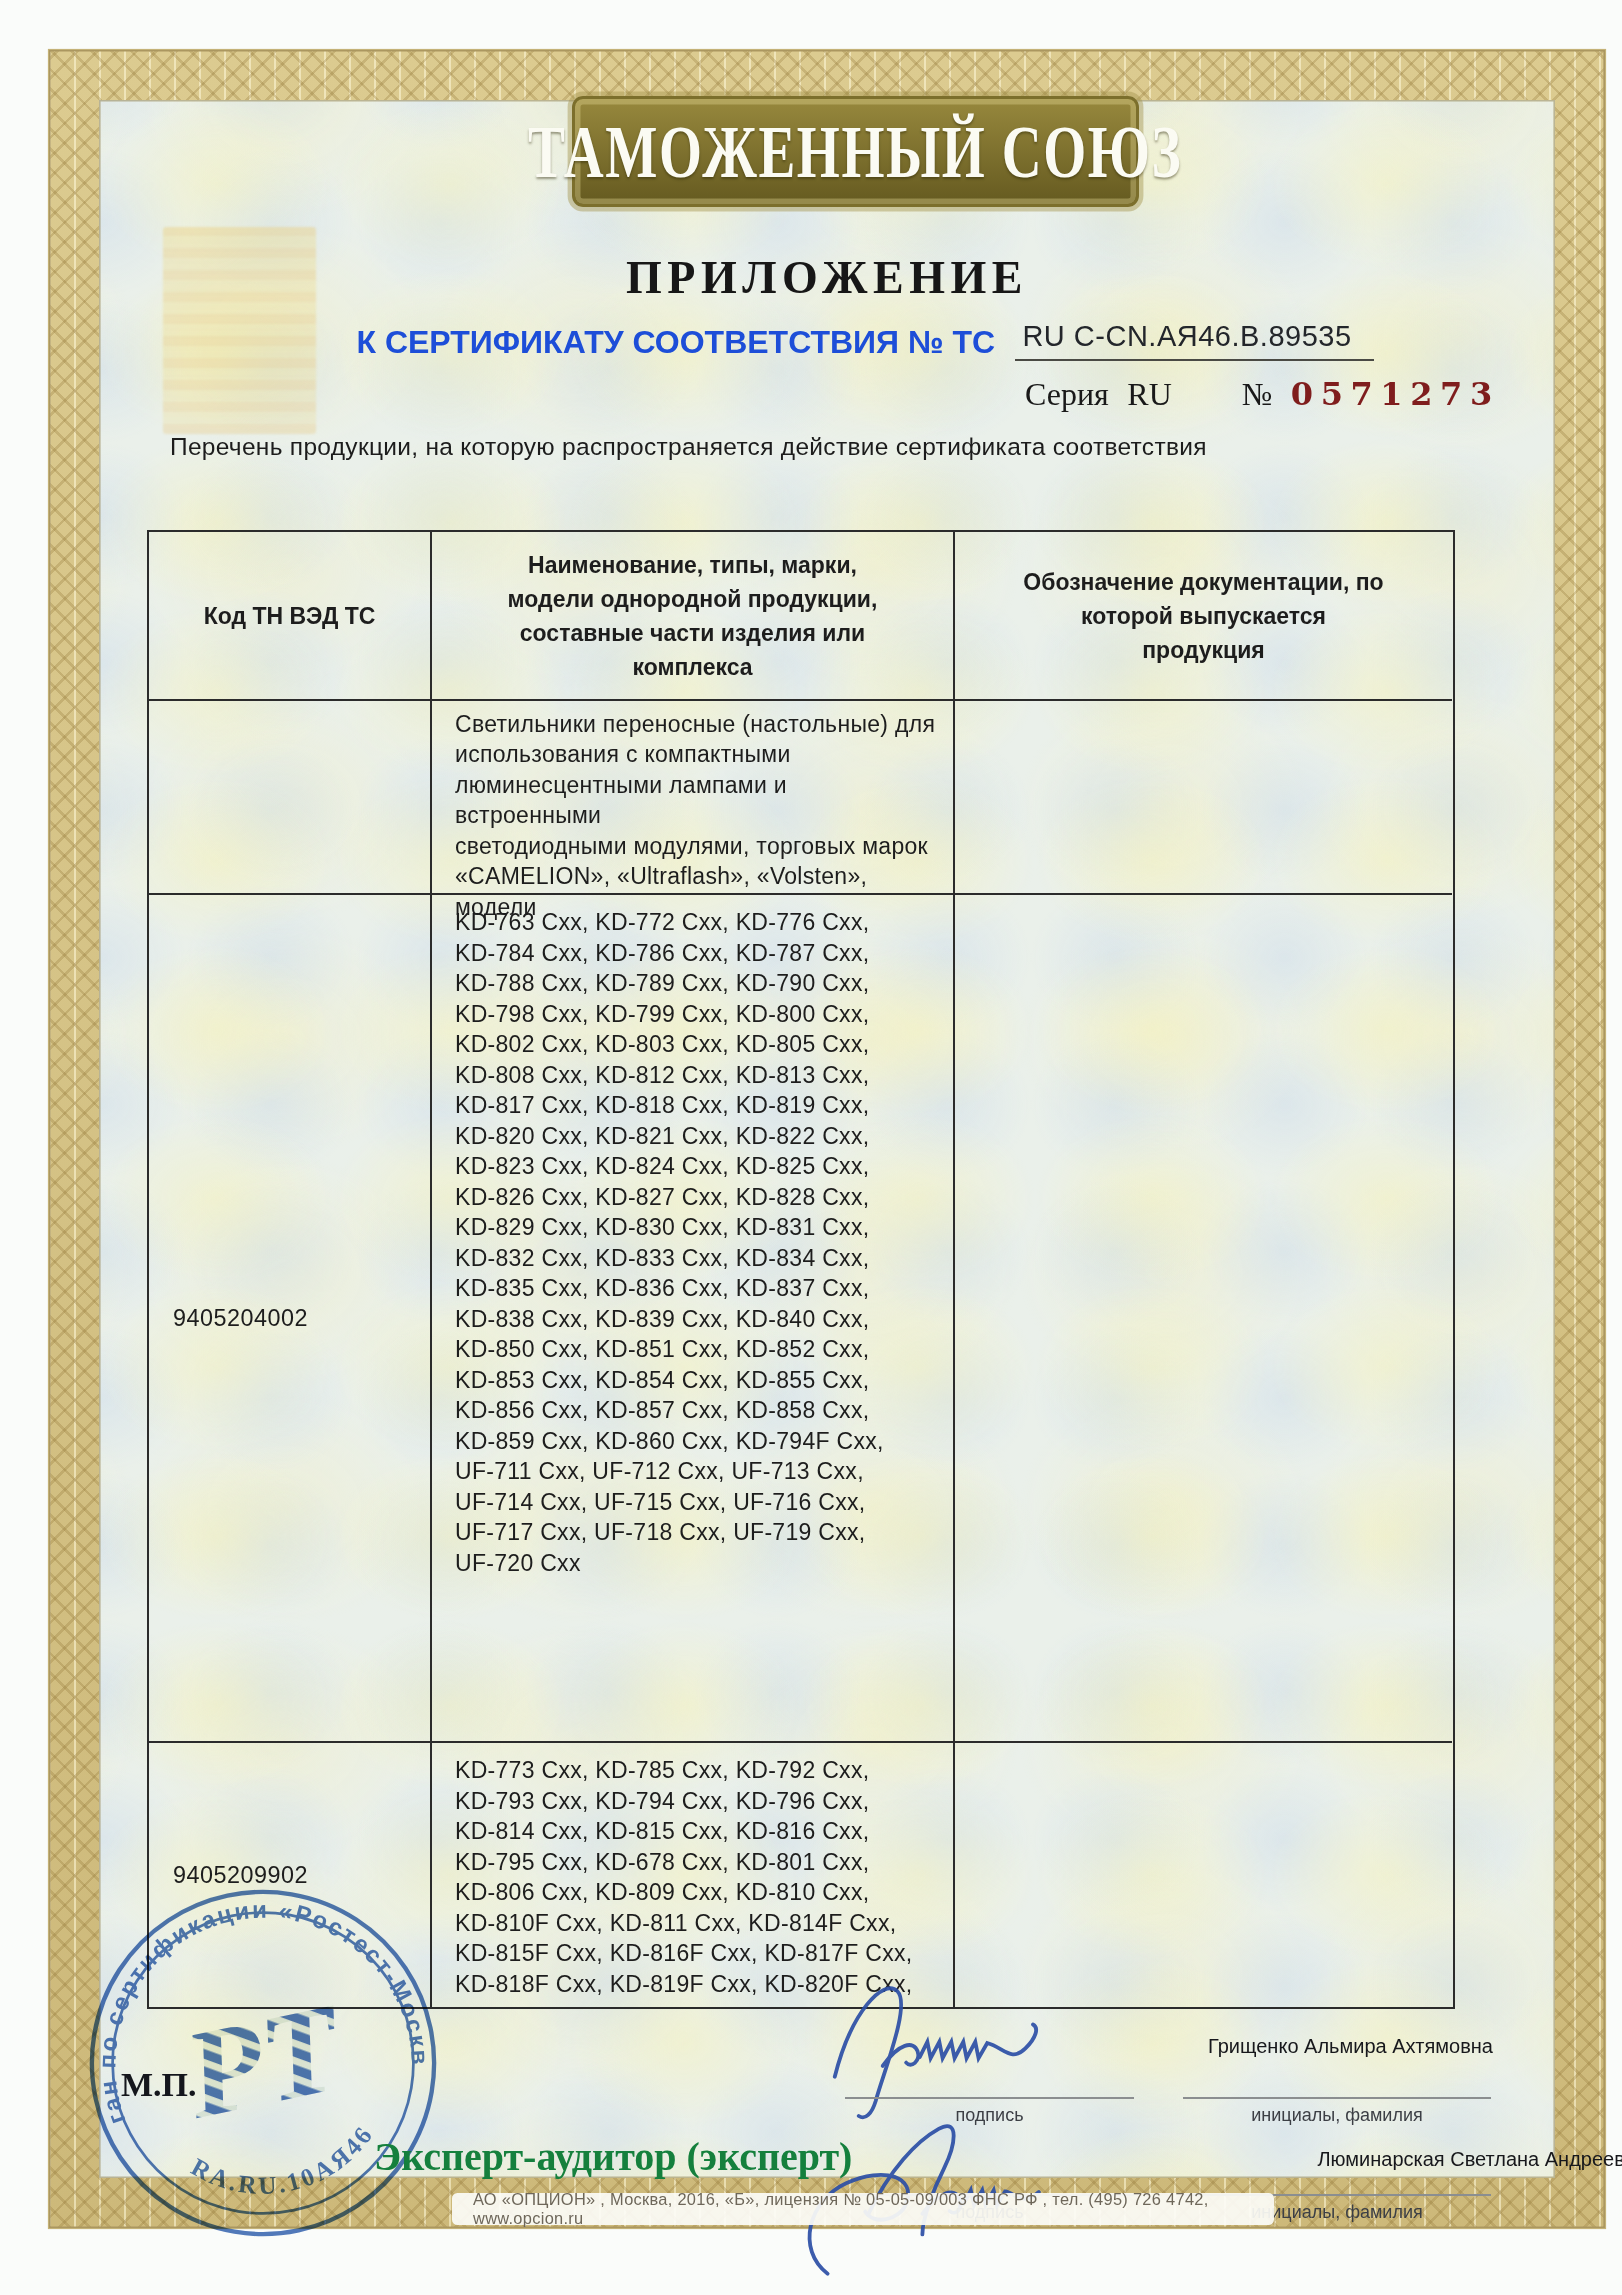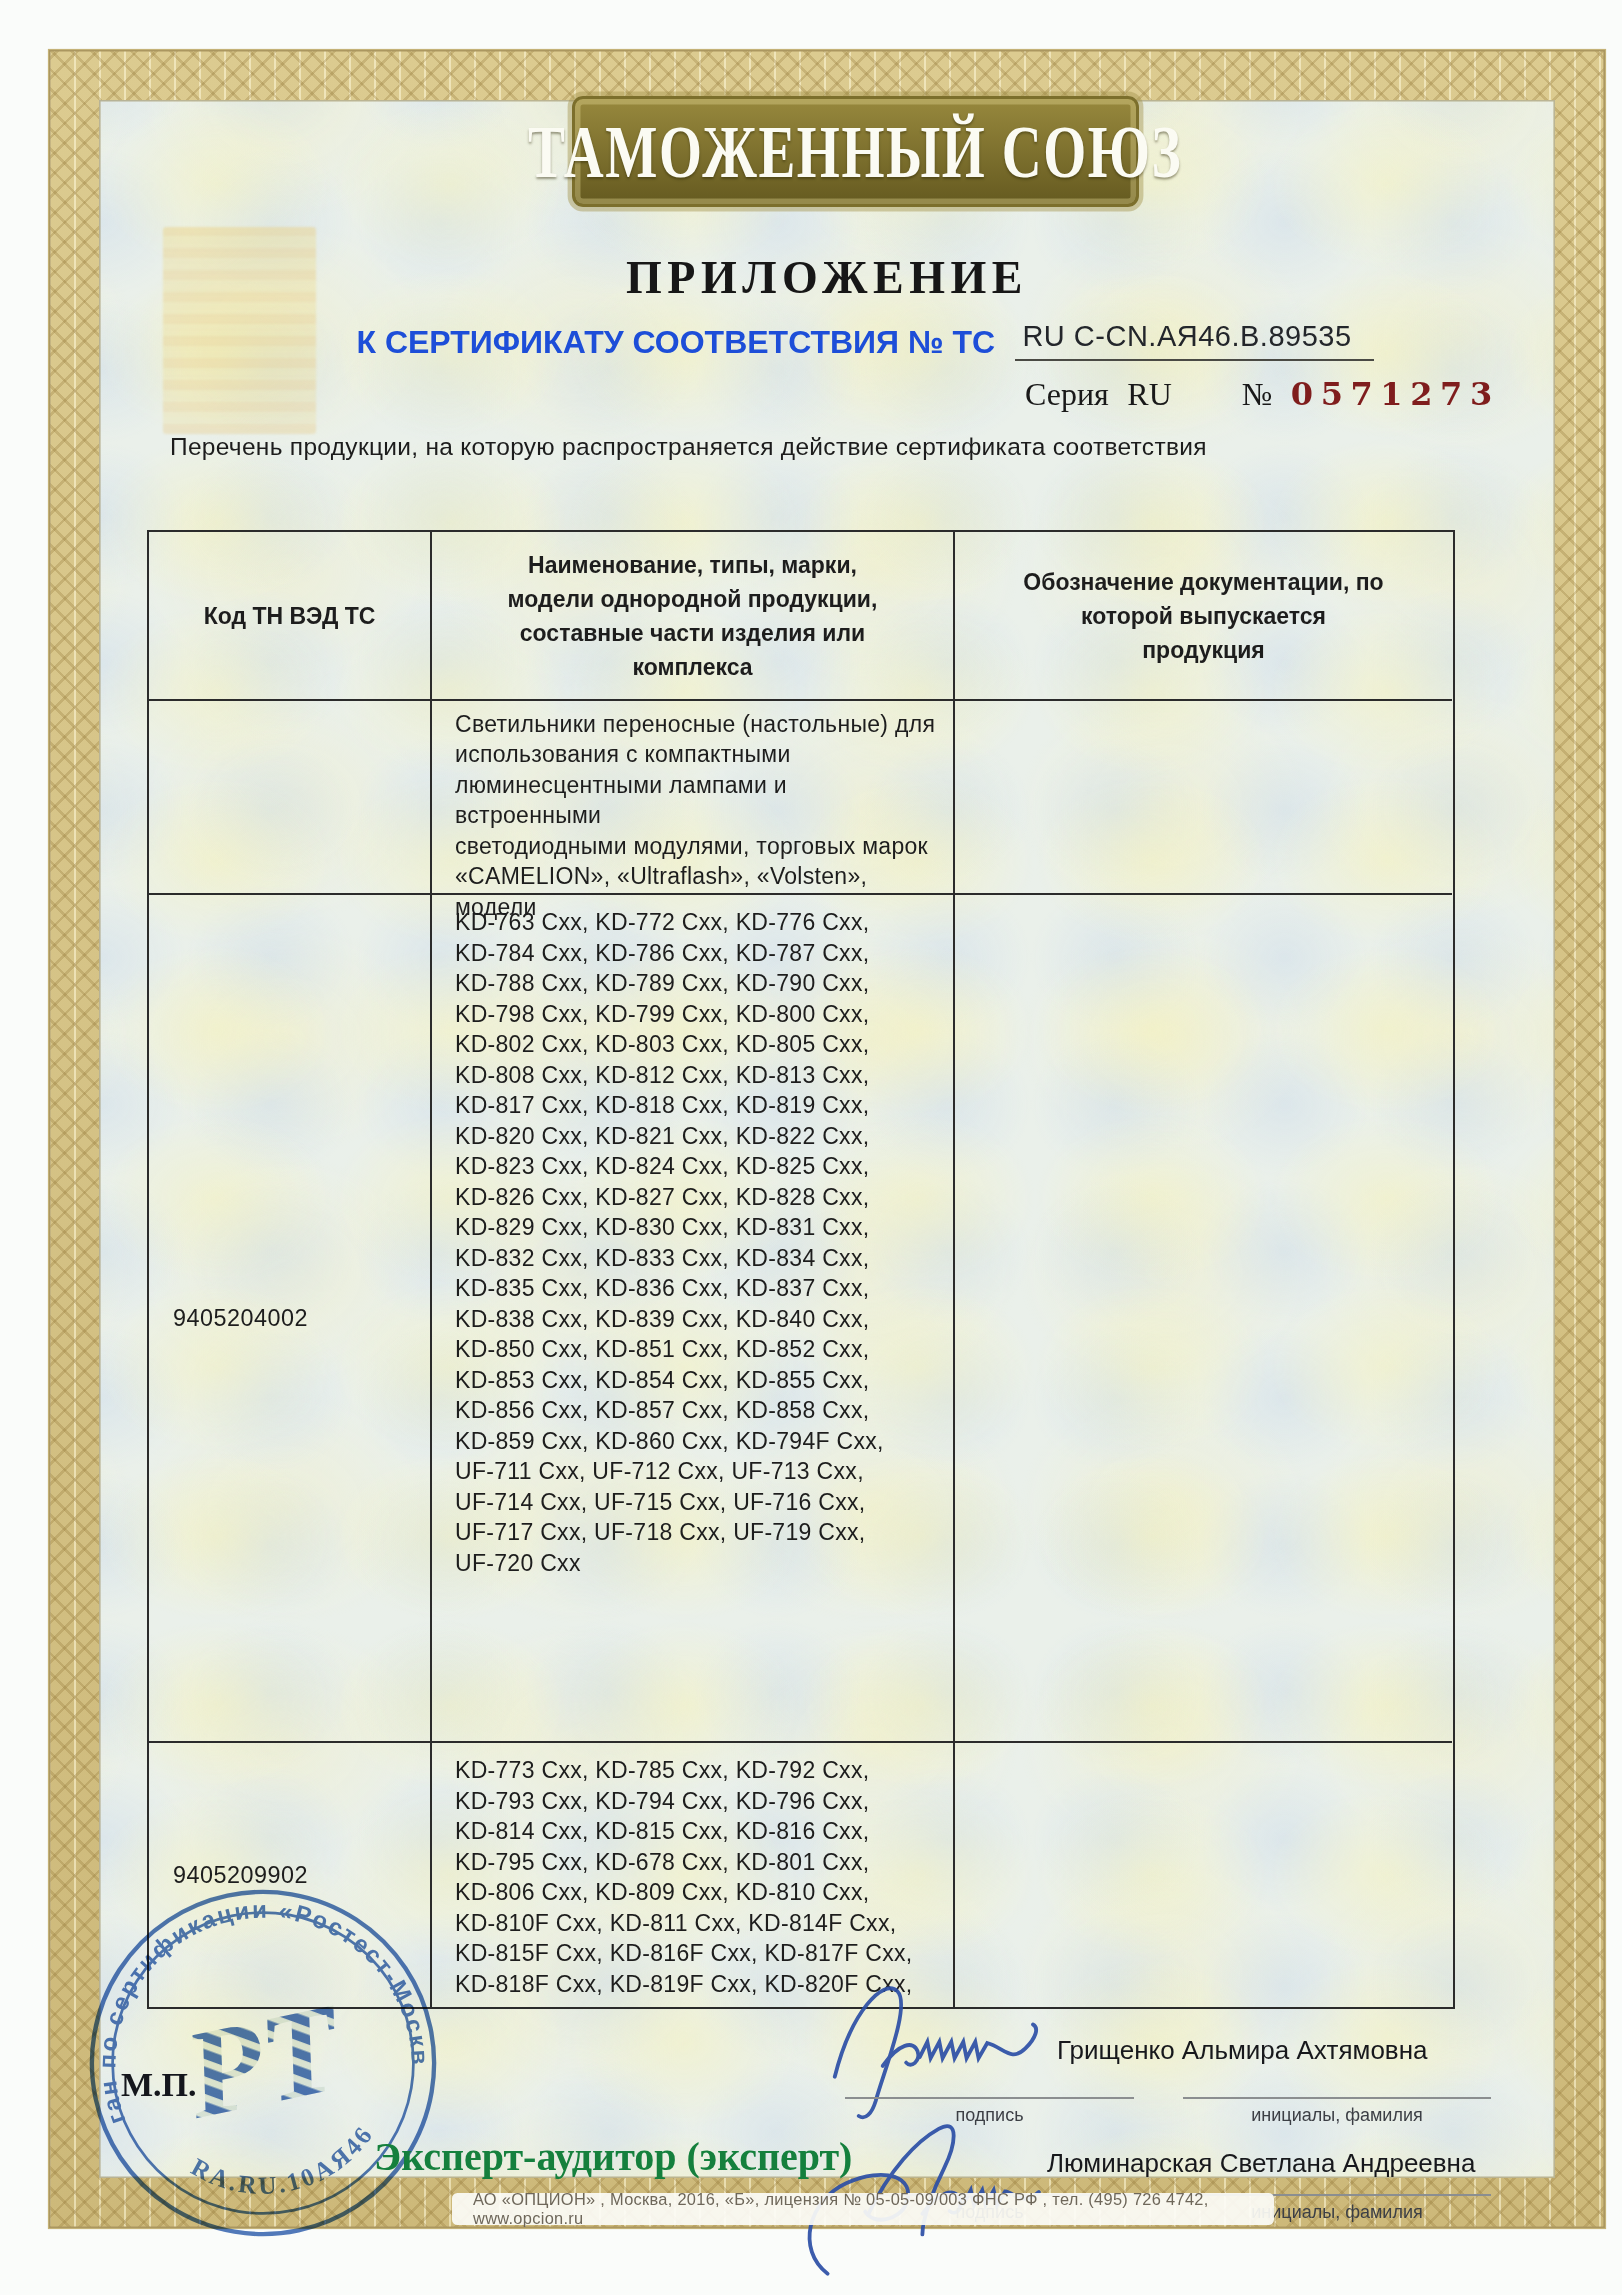--- a/index.html
+++ b/index.html
@@ -83,21 +83,21 @@
   .sigline{position:absolute;height:0;border-top:2.2px solid #8b8e90;}
   .sl1{left:796px;top:2047px;width:289px;}
   .nl1{left:1134px;top:2047px;width:308px;}
   .sl2{left:796px;top:2144px;width:289px;}
   .nl2{left:1134px;top:2144px;width:308px;}
   .subl{position:absolute;font-size:18px;color:#3c3f45;text-align:center;}
   .subl.s1{left:796px;width:289px;top:2055px;}
   .subl.n1{left:1134px;width:308px;top:2055px;}
   .subl.s2{left:796px;width:289px;top:2152px;}
   .subl.n2{left:1134px;width:308px;top:2152px;}
-  .pname{position:absolute;font-size:26px;color:#17181c;text-align:left;white-space:nowrap;}
+  .pname{position:absolute;font-size:20px;color:#17181c;text-align:right;white-space:nowrap;}
   .pn1{left:1008px;width:436px;top:1985px;}
   .pn2{left:998px;width:600px;top:2098px;}
   .sigsvg{position:absolute;}
   .sg1{left:752px;top:1911px;width:305px;height:164px;}
   .sg2{left:725px;top:2044px;width:349px;height:196px;}
 
   
   .footer{position:absolute;left:403px;top:2143px;width:801px;height:32px;
     background:rgba(252,252,247,.92);border-radius:5.5px;display:flex;align-items:center;
     justify-content:center;font-size:16.4px;color:#6e675a;letter-spacing:0.3px;padding-left:21px;}

